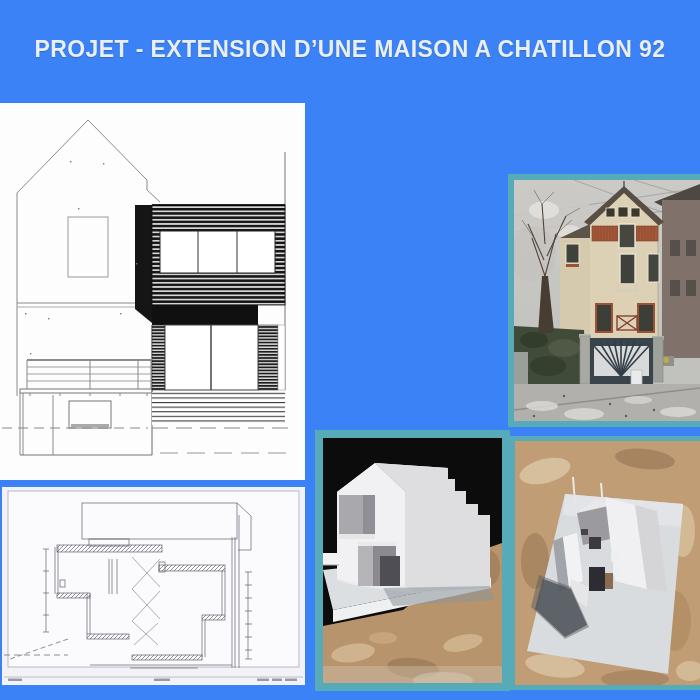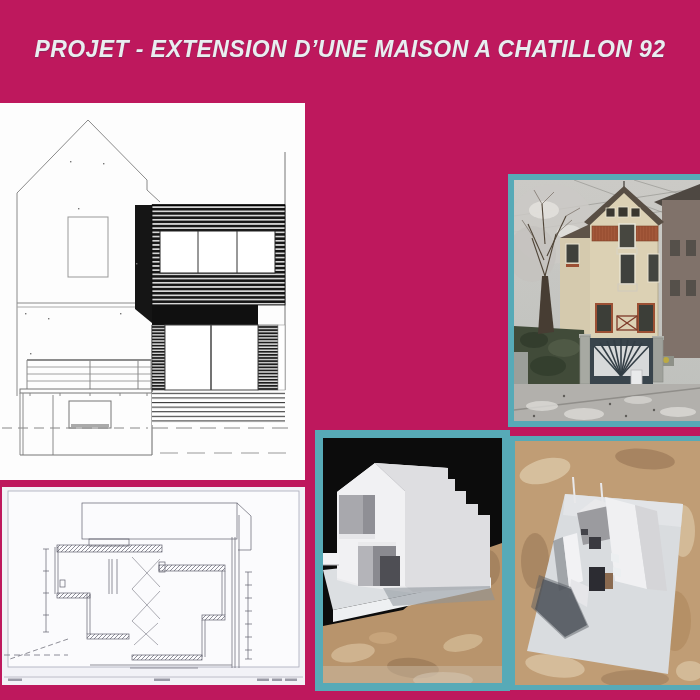--- a/index.html
+++ b/index.html
@@ -1,17 +1,17 @@
 <!DOCTYPE html>
 <html><head>
 <meta charset="utf-8">
 <style>
   html,body{margin:0;padding:0;}
-  .page{position:relative;width:700px;height:700px;background:#be185d;overflow:hidden;
-        font-family:"Liberation Sans",sans-serif;font-style:italic;}
+  .page{position:relative;width:700px;height:700px;background:#3b82f6;overflow:hidden;
+        font-family:"Liberation Sans",sans-serif;}
   .title{position:absolute;left:0;right:0;top:36px;text-align:center;
          font-size:23px;font-weight:bold;color:#e9eef0;letter-spacing:.4px;
          text-shadow:0 1px 1px rgba(35,70,80,.35);white-space:nowrap;}
   .panel{position:absolute;}
   .panel svg{display:block;}
   .elev{left:0;top:103px;width:305px;height:377px;background:#fdfdfd;}
   .sect{left:2px;top:487px;width:303px;height:198px;background:#f2f2f7;}
   .photo{position:absolute;box-sizing:content-box;border:6px solid #57aab7;}
   .ph-house{left:508px;top:174px;width:186px;height:241px;border-right:none;}
   .ph-modelA{left:315px;top:430px;width:179px;height:245px;border-width:8px;}

